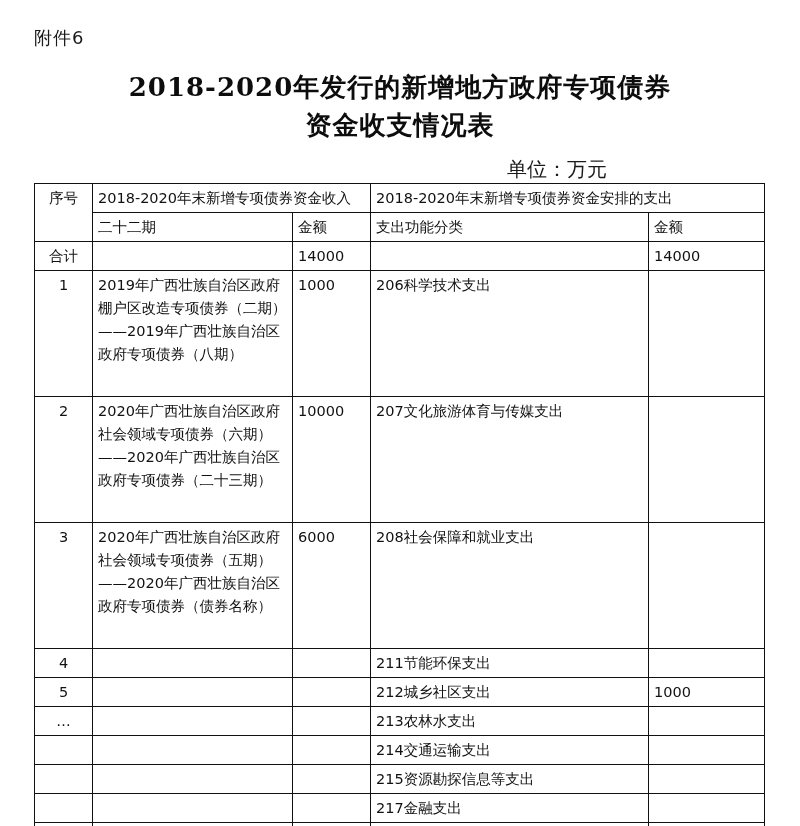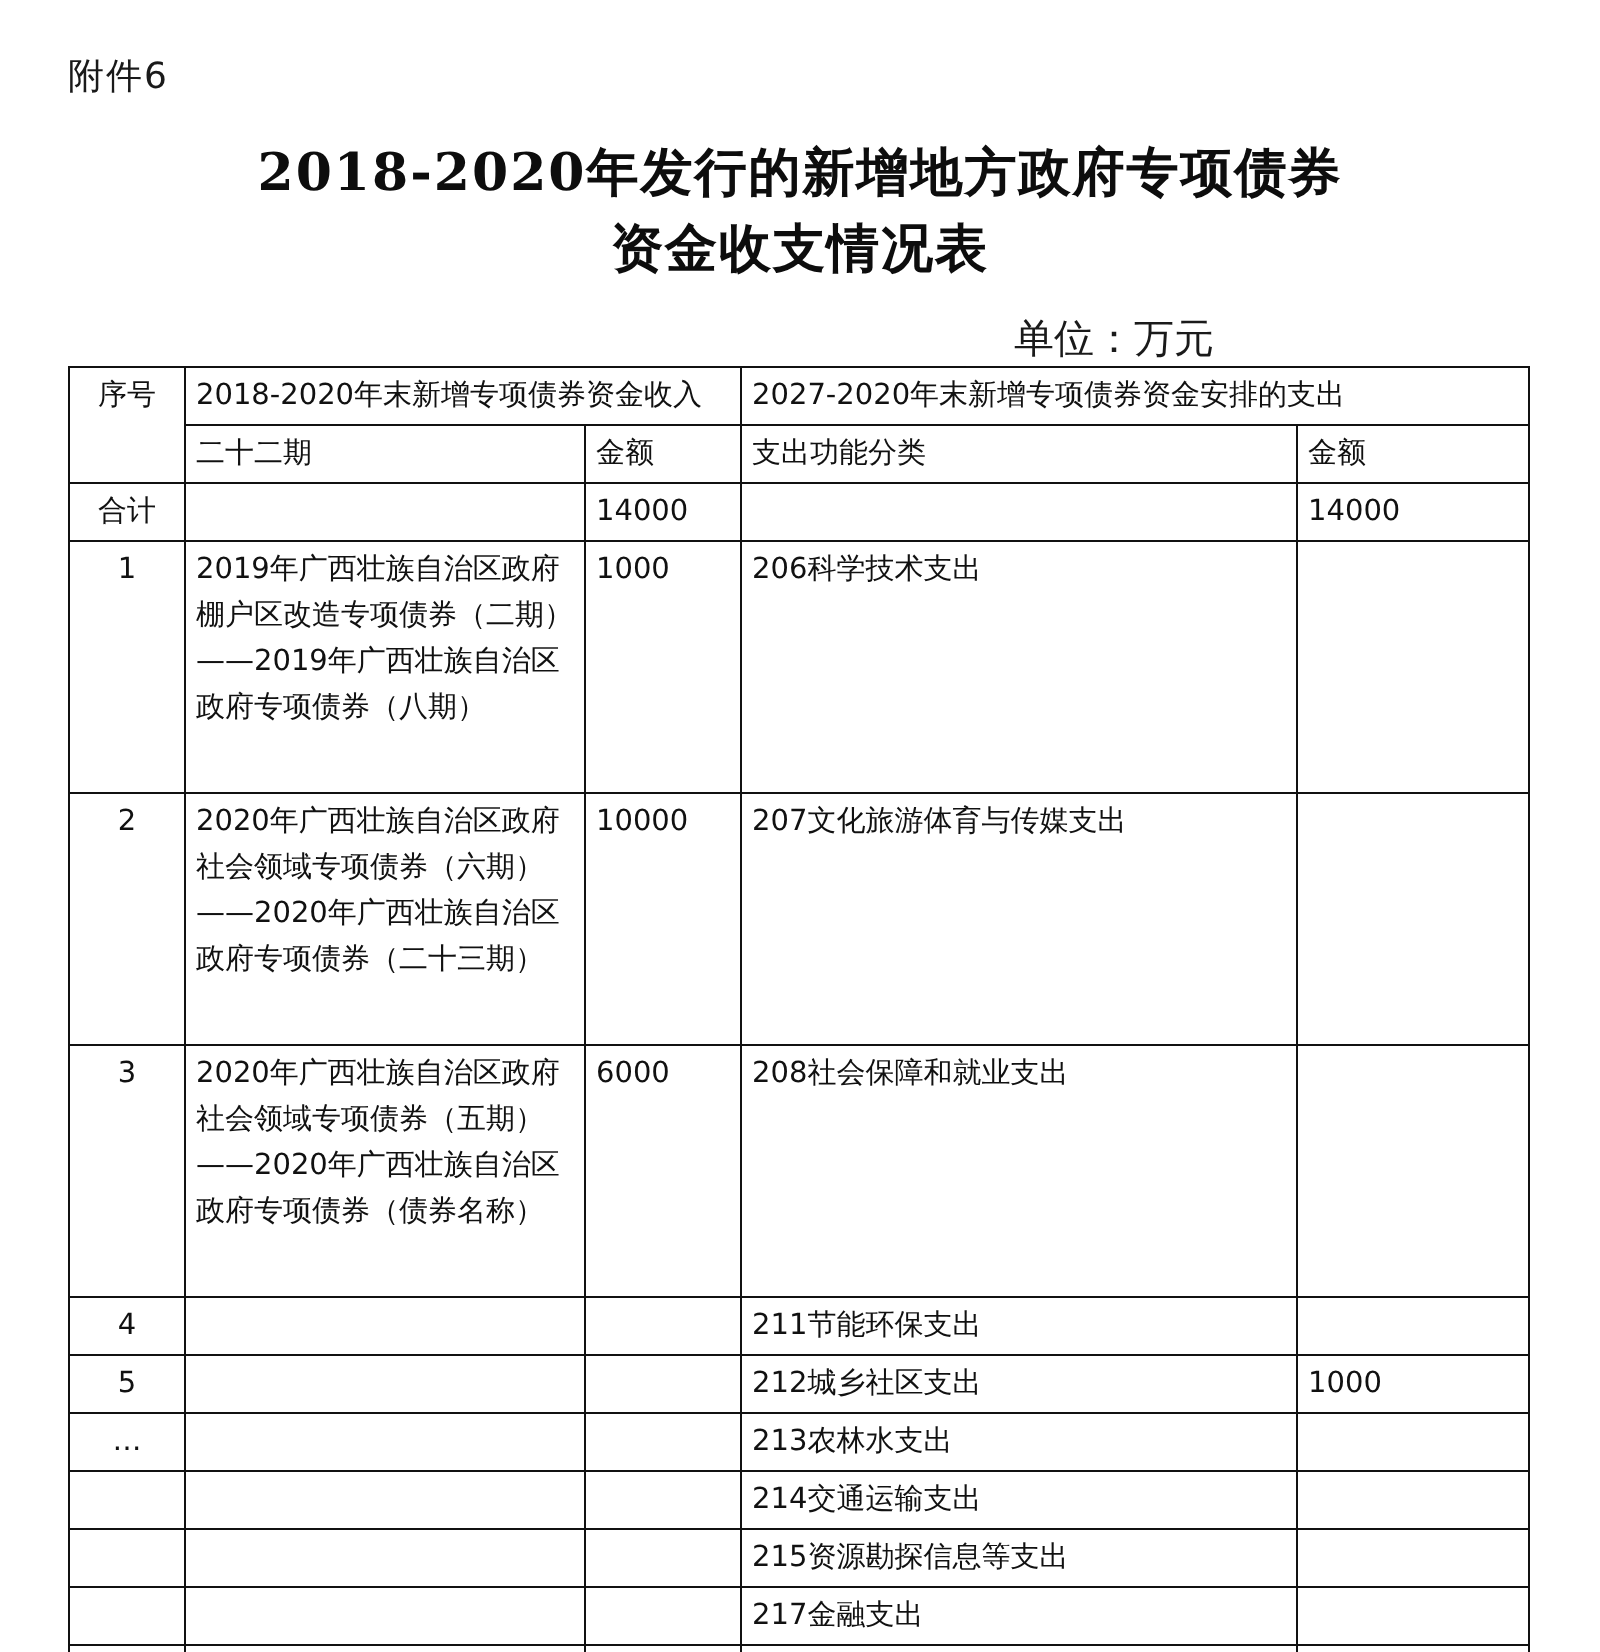--- a/index.html
+++ b/index.html
@@ -100,21 +100,21 @@
       <col class="col-seq">
       <col class="col-name">
       <col class="col-amt1">
       <col class="col-func">
       <col class="col-amt2">
     </colgroup>
     <tbody>
       <tr class="row-head">
         <td rowspan="2" class="seq-cell">序号</td>
         <td colspan="2">2018-2020年末新增专项债券资金收入</td>
-        <td colspan="2">2027-2020年末新增专项债券资金安排的支出</td>
+        <td colspan="2">2018-2020年末新增专项债券资金安排的支出</td>
       </tr>
       <tr class="row-head">
         <td>二十二期</td>
         <td>金额</td>
         <td>支出功能分类</td>
         <td>金额</td>
       </tr>
 
       <tr>
         <td class="cell-small seq-cell">合计</td>

